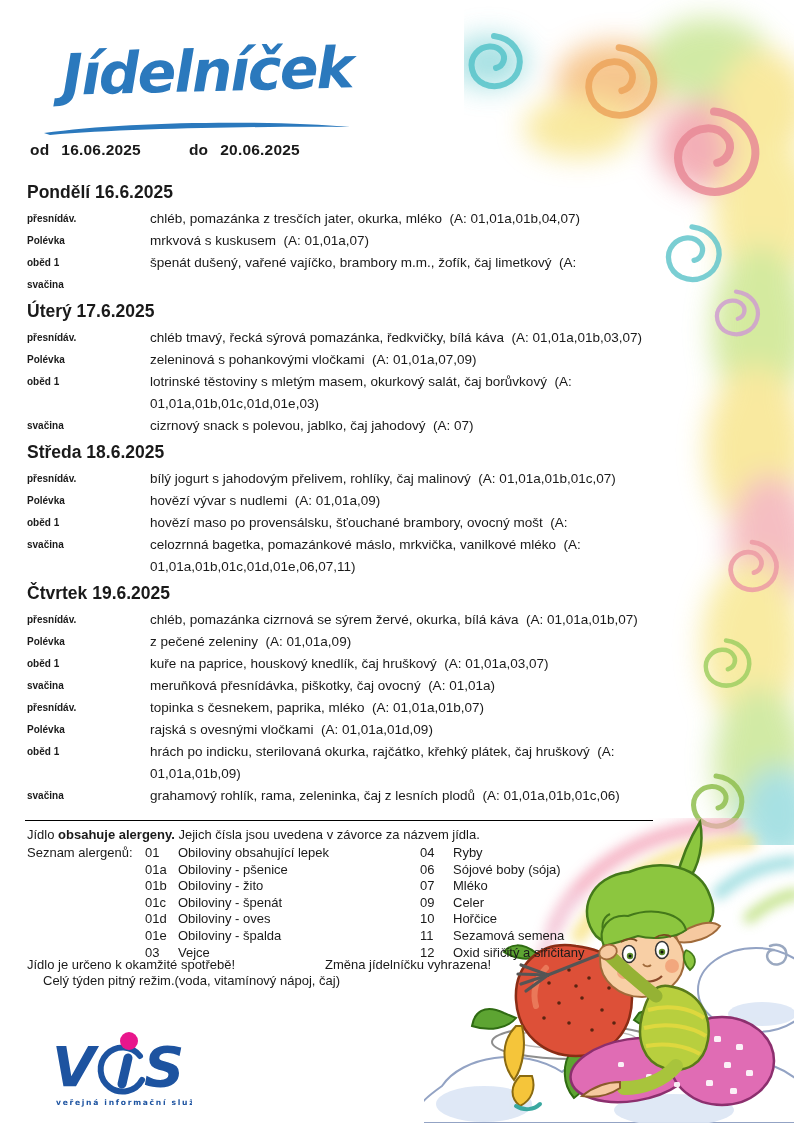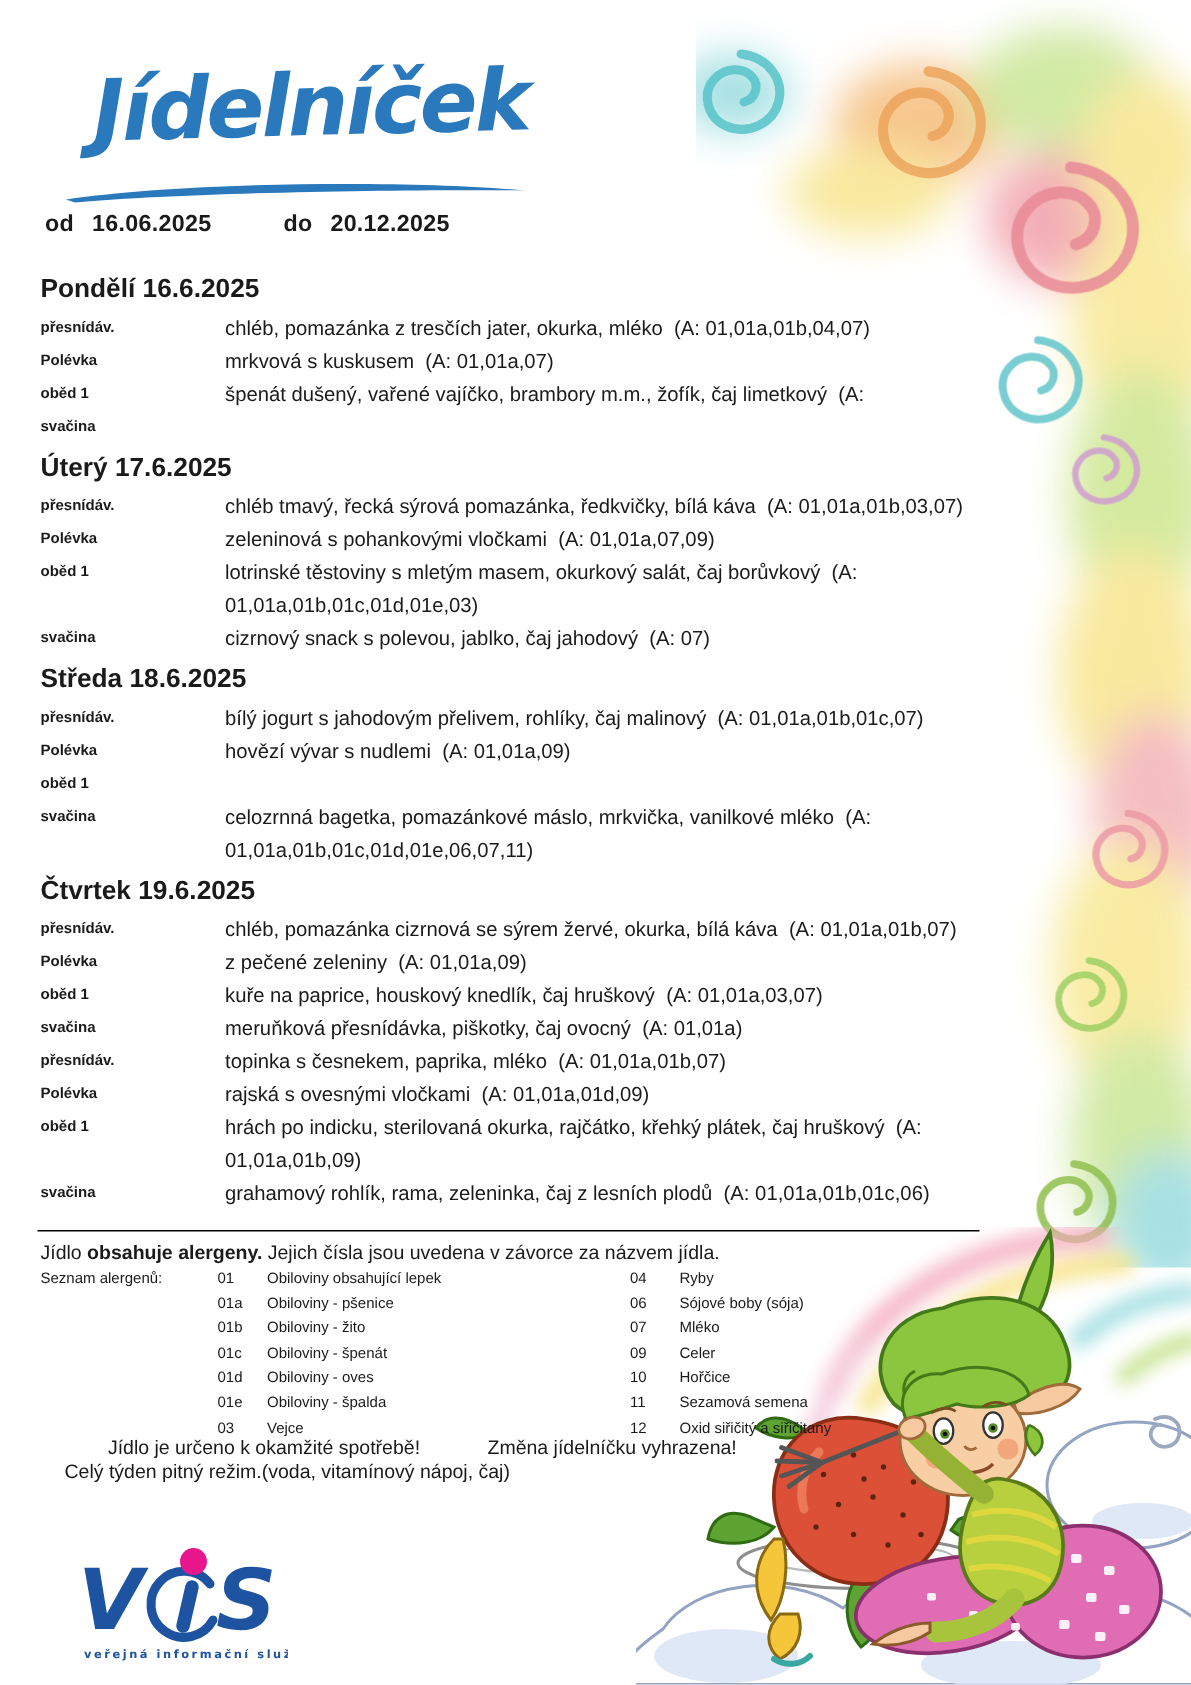--- a/index.html
+++ b/index.html
@@ -31,29 +31,29 @@
   .day-title { font-size:17.5px; font-weight:bold; line-height:20px; margin:5px 0 6px 0; }
   .meal-row { display:grid; grid-template-columns:123px 1fr; }
   .meal-label { font-size:10px; font-weight:bold; line-height:22px; }
   .meal-text  { font-size:13.5px; line-height:22px; white-space:pre-wrap; max-width:592px; }
 
   .separator { position:absolute; left:25px; top:820px; width:628px; border-top:1.4px solid #000; }
 
   .allergy-note { position:absolute; left:27px; top:826px; font-size:13px; line-height:17px; }
   .allergy-note b { font-weight:bold; }
 
-  .allergen-block { position:absolute; left:27px; top:845px; display:flex; font-size:10px; line-height:16.6px; }
+  .allergen-block { position:absolute; left:27px; top:845px; display:flex; font-size:13px; line-height:16.6px; }
   .allergen-label { width:118px; }
   .allergen-col { display:flex; flex-direction:column;justify-content:space-between; }
   .allergen-col.left { width:275px; }
   .allergen-item { display:flex; }
   .al-code { width:33px; }
 
   .footer-line1 { position:absolute; left:27px; top:957px; font-size:13px; line-height:16px; }
-  .footer-line1 .left-part { display:inline-block; width:298px;text-align:center; }
+  .footer-line1 .left-part { display:inline-block; width:298px; }
   .footer-line2 { position:absolute; left:27px; top:973px; font-size:13px; line-height:16px;margin-left:16px; }
 
   .vis-logo { position:absolute; left:52px; top:1030px; }
 </style>
 </head>
 <body>
 
 <div class="page">
 
   <svg class="deco deco-top" width="330" height="845" viewBox="0 0 330 845">
@@ -211,21 +211,21 @@
     <path d="M 92 288 C 100 293 110 292 116 286" fill="none" stroke="#3aa8a0" stroke-width="4" stroke-linecap="round"></path>
   </svg>
 
   <div class="content-layer">
 
     <div class="logo-title">Jídelníček</div>
     <svg class="logo-swoosh" width="315" height="18" viewBox="0 0 315 18">
       <path d="M 4 14 C 85 2 235 1 310 8 C 240 7 90 9 10 16 Z" fill="#2b79bd"></path>
     </svg>
     <div class="date-line">
-      <span>od</span><span class="gap-s"></span><span>16.06.2025</span><span class="gap-l"></span><span>do</span><span class="gap-s"></span><span>20.12.2025</span>
+      <span>od</span><span class="gap-s"></span><span>16.06.2025</span><span class="gap-l"></span><span>do</span><span class="gap-s"></span><span>20.06.2025</span>
     </div>
 
     <div class="menu">
   <div class="day">
     <div class="day-title">Pondělí 16.6.2025</div>
     <div class="day-rows">
   <div class="meal-row">
     <div class="meal-label">přesnídáv.</div>
     <div class="meal-text">chléb, pomazánka z tresčích jater, okurka, mléko  (A: 01,01a,01b,04,07)</div>
   </div>
@@ -280,20 +280,21 @@
     <div class="meal-text">bílý jogurt s jahodovým přelivem, rohlíky, čaj malinový  (A: 01,01a,01b,01c,07)</div>
   </div>
 
   <div class="meal-row">
     <div class="meal-label">Polévka</div>
     <div class="meal-text">hovězí vývar s nudlemi  (A: 01,01a,09)</div>
   </div>
 
   <div class="meal-row">
     <div class="meal-label">oběd 1</div>
+    <div class="meal-text">hovězí maso po provensálsku, šťouchané brambory, ovocný mošt  (A:</div>
   </div>
 
   <div class="meal-row">
     <div class="meal-label">svačina</div>
     <div class="meal-text">celozrnná bagetka, pomazánkové máslo, mrkvička, vanilkové mléko  (A:
 01,01a,01b,01c,01d,01e,06,07,11)</div>
   </div>
 </div>
   </div>
 

